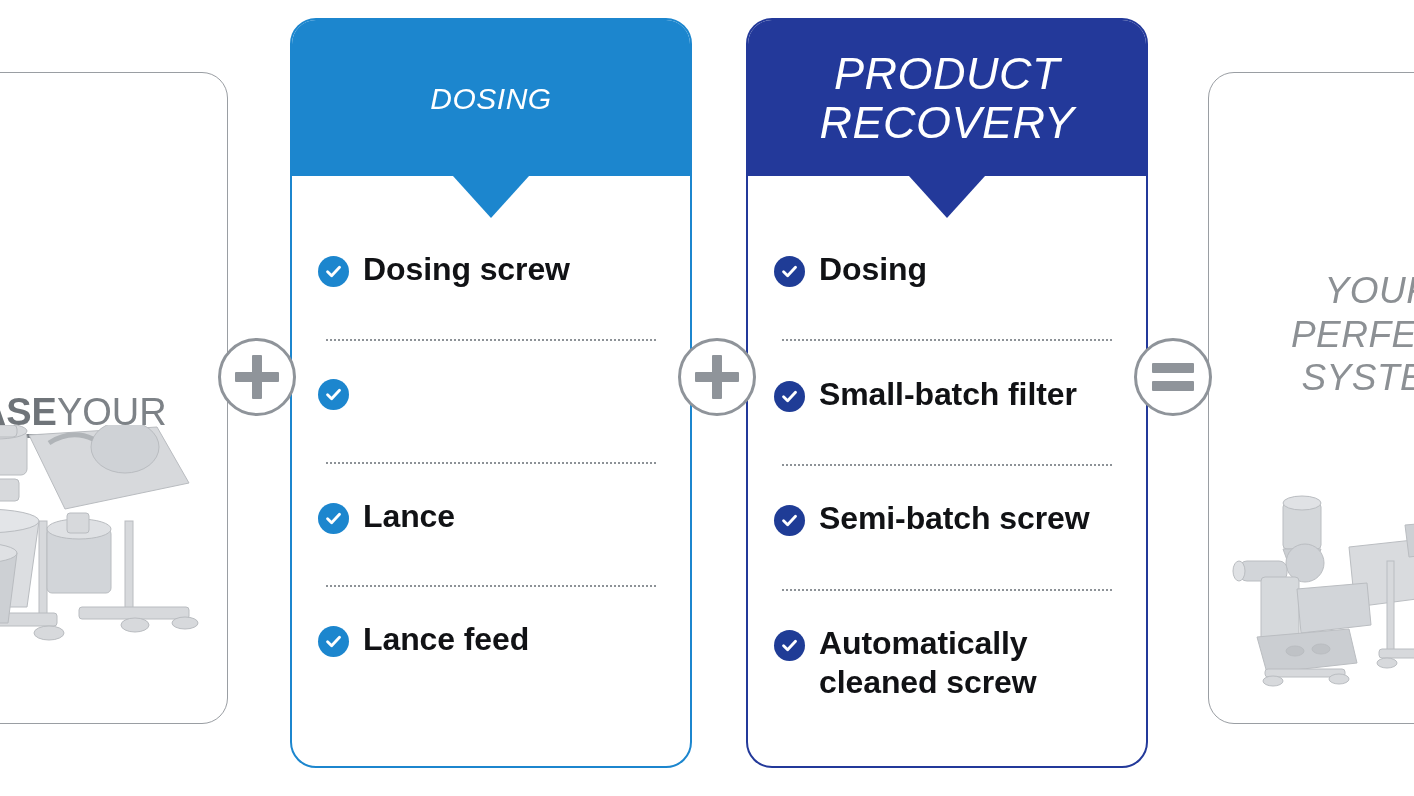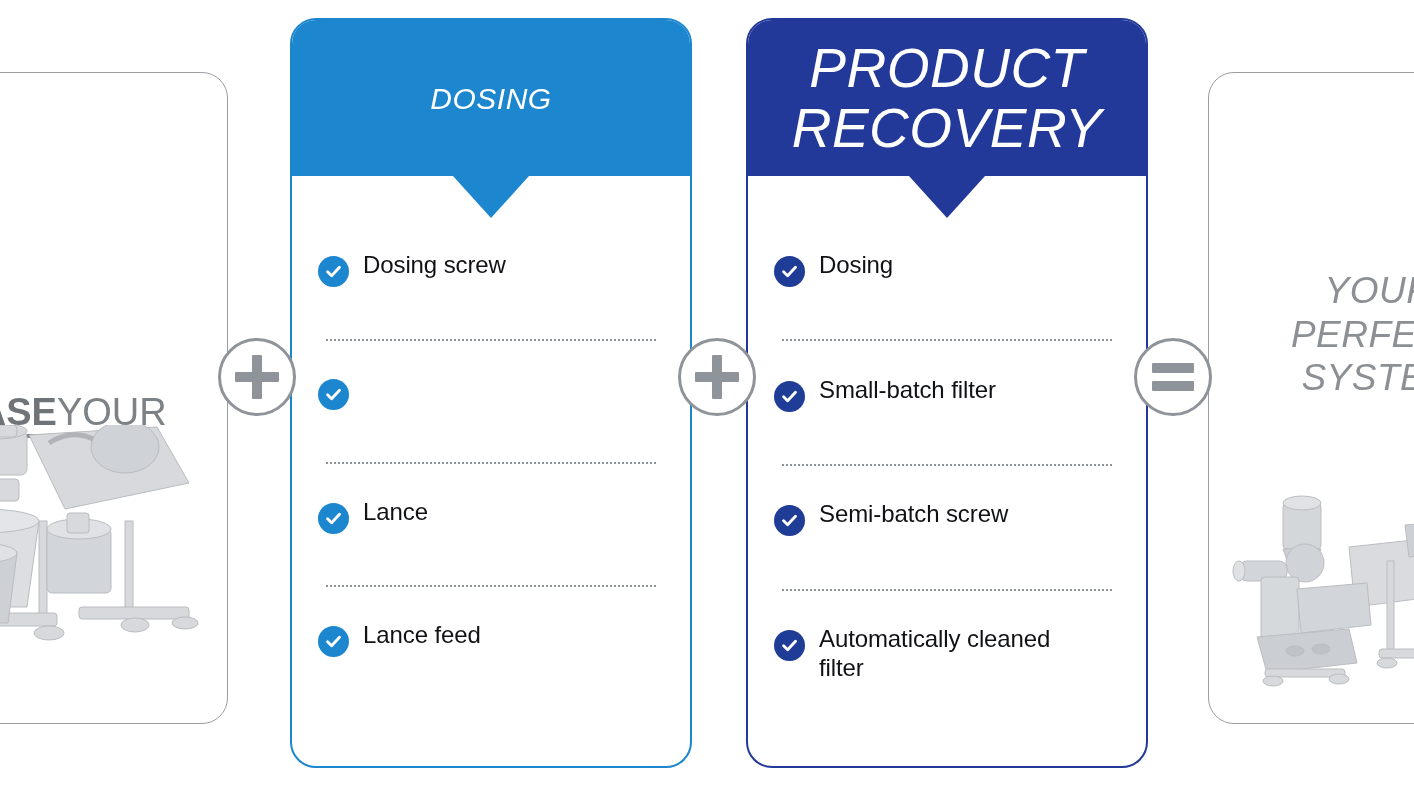--- a/index.html
+++ b/index.html
@@ -84,21 +84,21 @@
   .card-title {
     color: #ffffff;
     font-style: italic;
     font-weight: 300;
     text-align: center;
     line-height: 1.1;
     white-space: pre-line;
     letter-spacing: .5px;
   }
   #dosing-title { font-size: 30px; }
-  #recovery-title { font-size: 55px; }
+  #recovery-title { font-size: 45px; }
 
   .notch {
     position: absolute;
     top: 156px;
     left: 50%;
     transform: translateX(-50%);
     width: 0; height: 0;
     border-left: 38px solid transparent;
     border-right: 38px solid transparent;
   }
@@ -126,22 +126,22 @@
     width: 31px; height: 31px;
     border-radius: 50%;
     display: flex; align-items: center; justify-content: center;
     margin-top: 6px;
   }
   #dosing-card .check-icon { background: #1c86ce; }
   #recovery-card .check-icon { background: #1f3c96; }
   .check-icon svg { display: block; }
 
   .feature-label {
-    font-size: 24px;
-    font-weight: 400;
+    font-size: 32px;
+    font-weight: 700;
     color: #111215;
     line-height: 1.22;
     letter-spacing: -0.1px;
   }
 
   .divider {
     height: 0;
     border-top: 2.5px dotted #8d9297;
     margin: 0 8px;
   }
@@ -340,21 +340,21 @@
       <div class="spacer"></div>
       <div class="divider"></div>
       <div class="spacer"></div>
 
       <div class="feature-row tall">
         <span class="check-icon">
           <svg width="19" height="19" viewBox="0 0 24 24" aria-hidden="true">
             <path d="M4.5 12.4 L9.6 17.4 L19.6 6.6" fill="none" stroke="#ffffff" stroke-width="3.6" stroke-linecap="round" stroke-linejoin="round"></path>
           </svg>
         </span>
-        <span class="feature-label" style="max-width:258px">Automatically cleaned filter</span>
+        <span class="feature-label" style="max-width:258px">Automatically cleaned screw</span>
       </div>
       <div class="spacer" style="flex:0.6 1 auto"></div>
     </div>
   </div>
 
   <div class="connector" id="equals-1">
     <span class="sym-equals"></span>
   </div>
 
   <div class="ghost-card" id="result-card">

